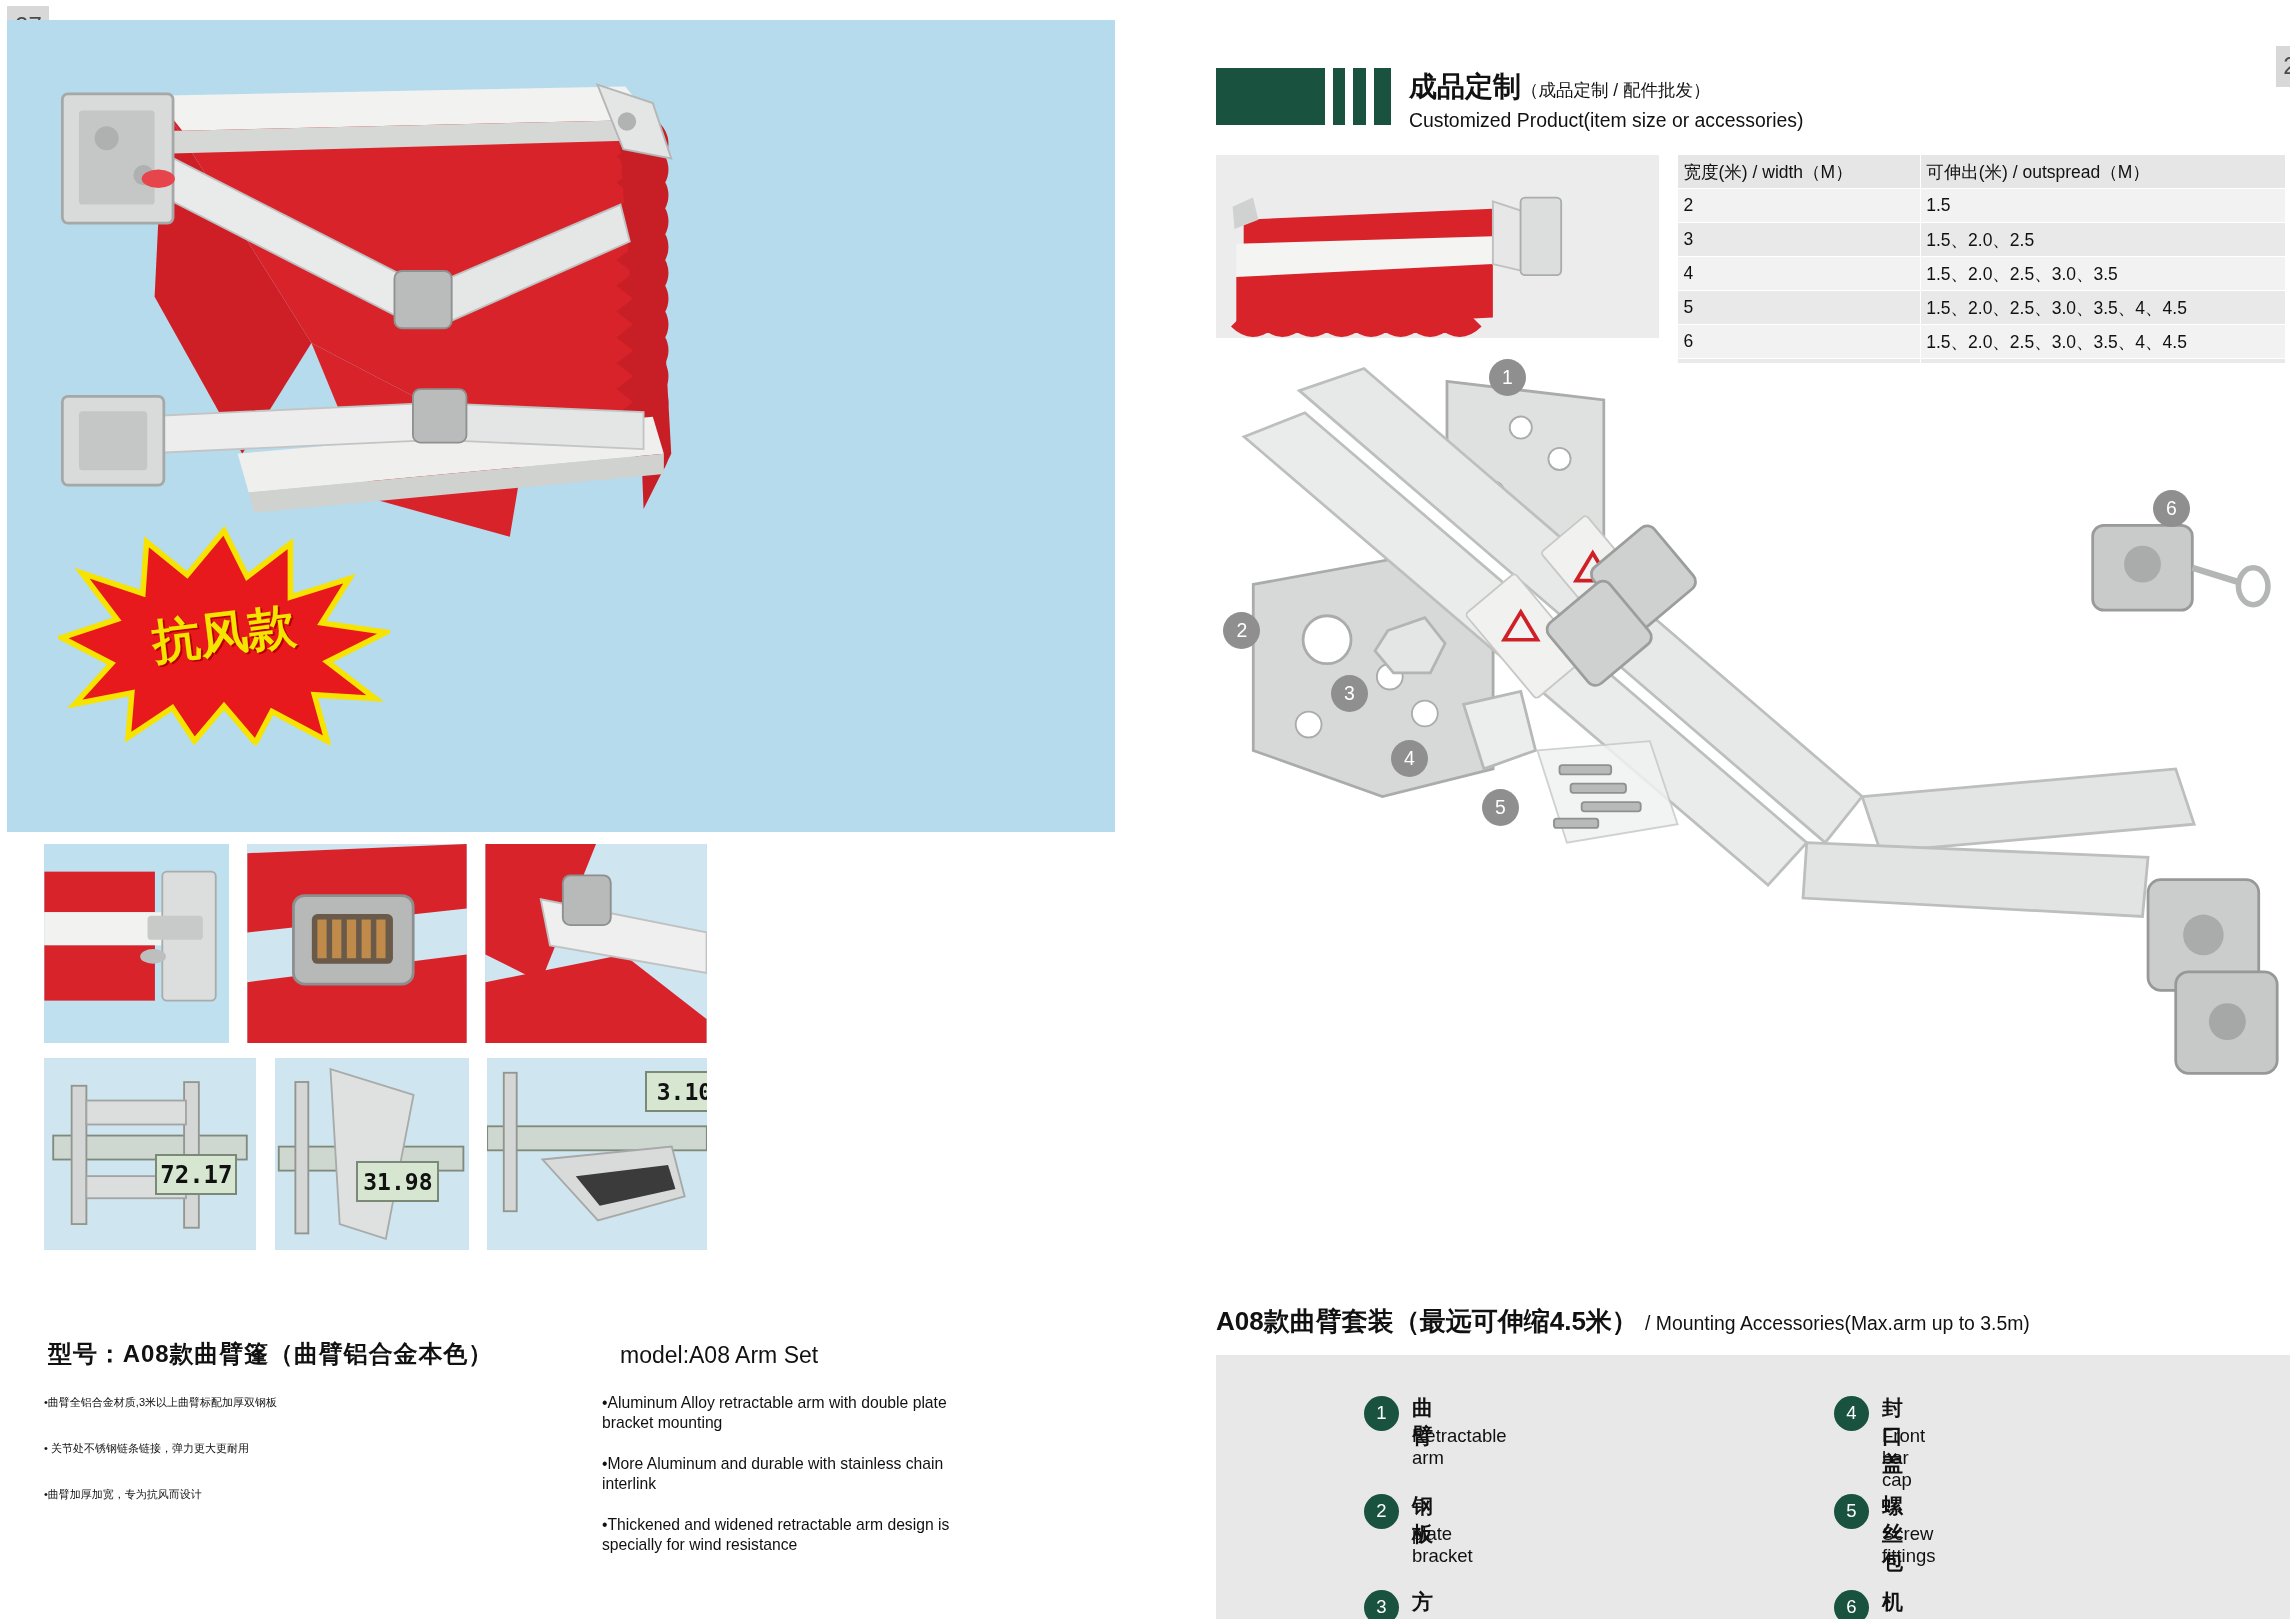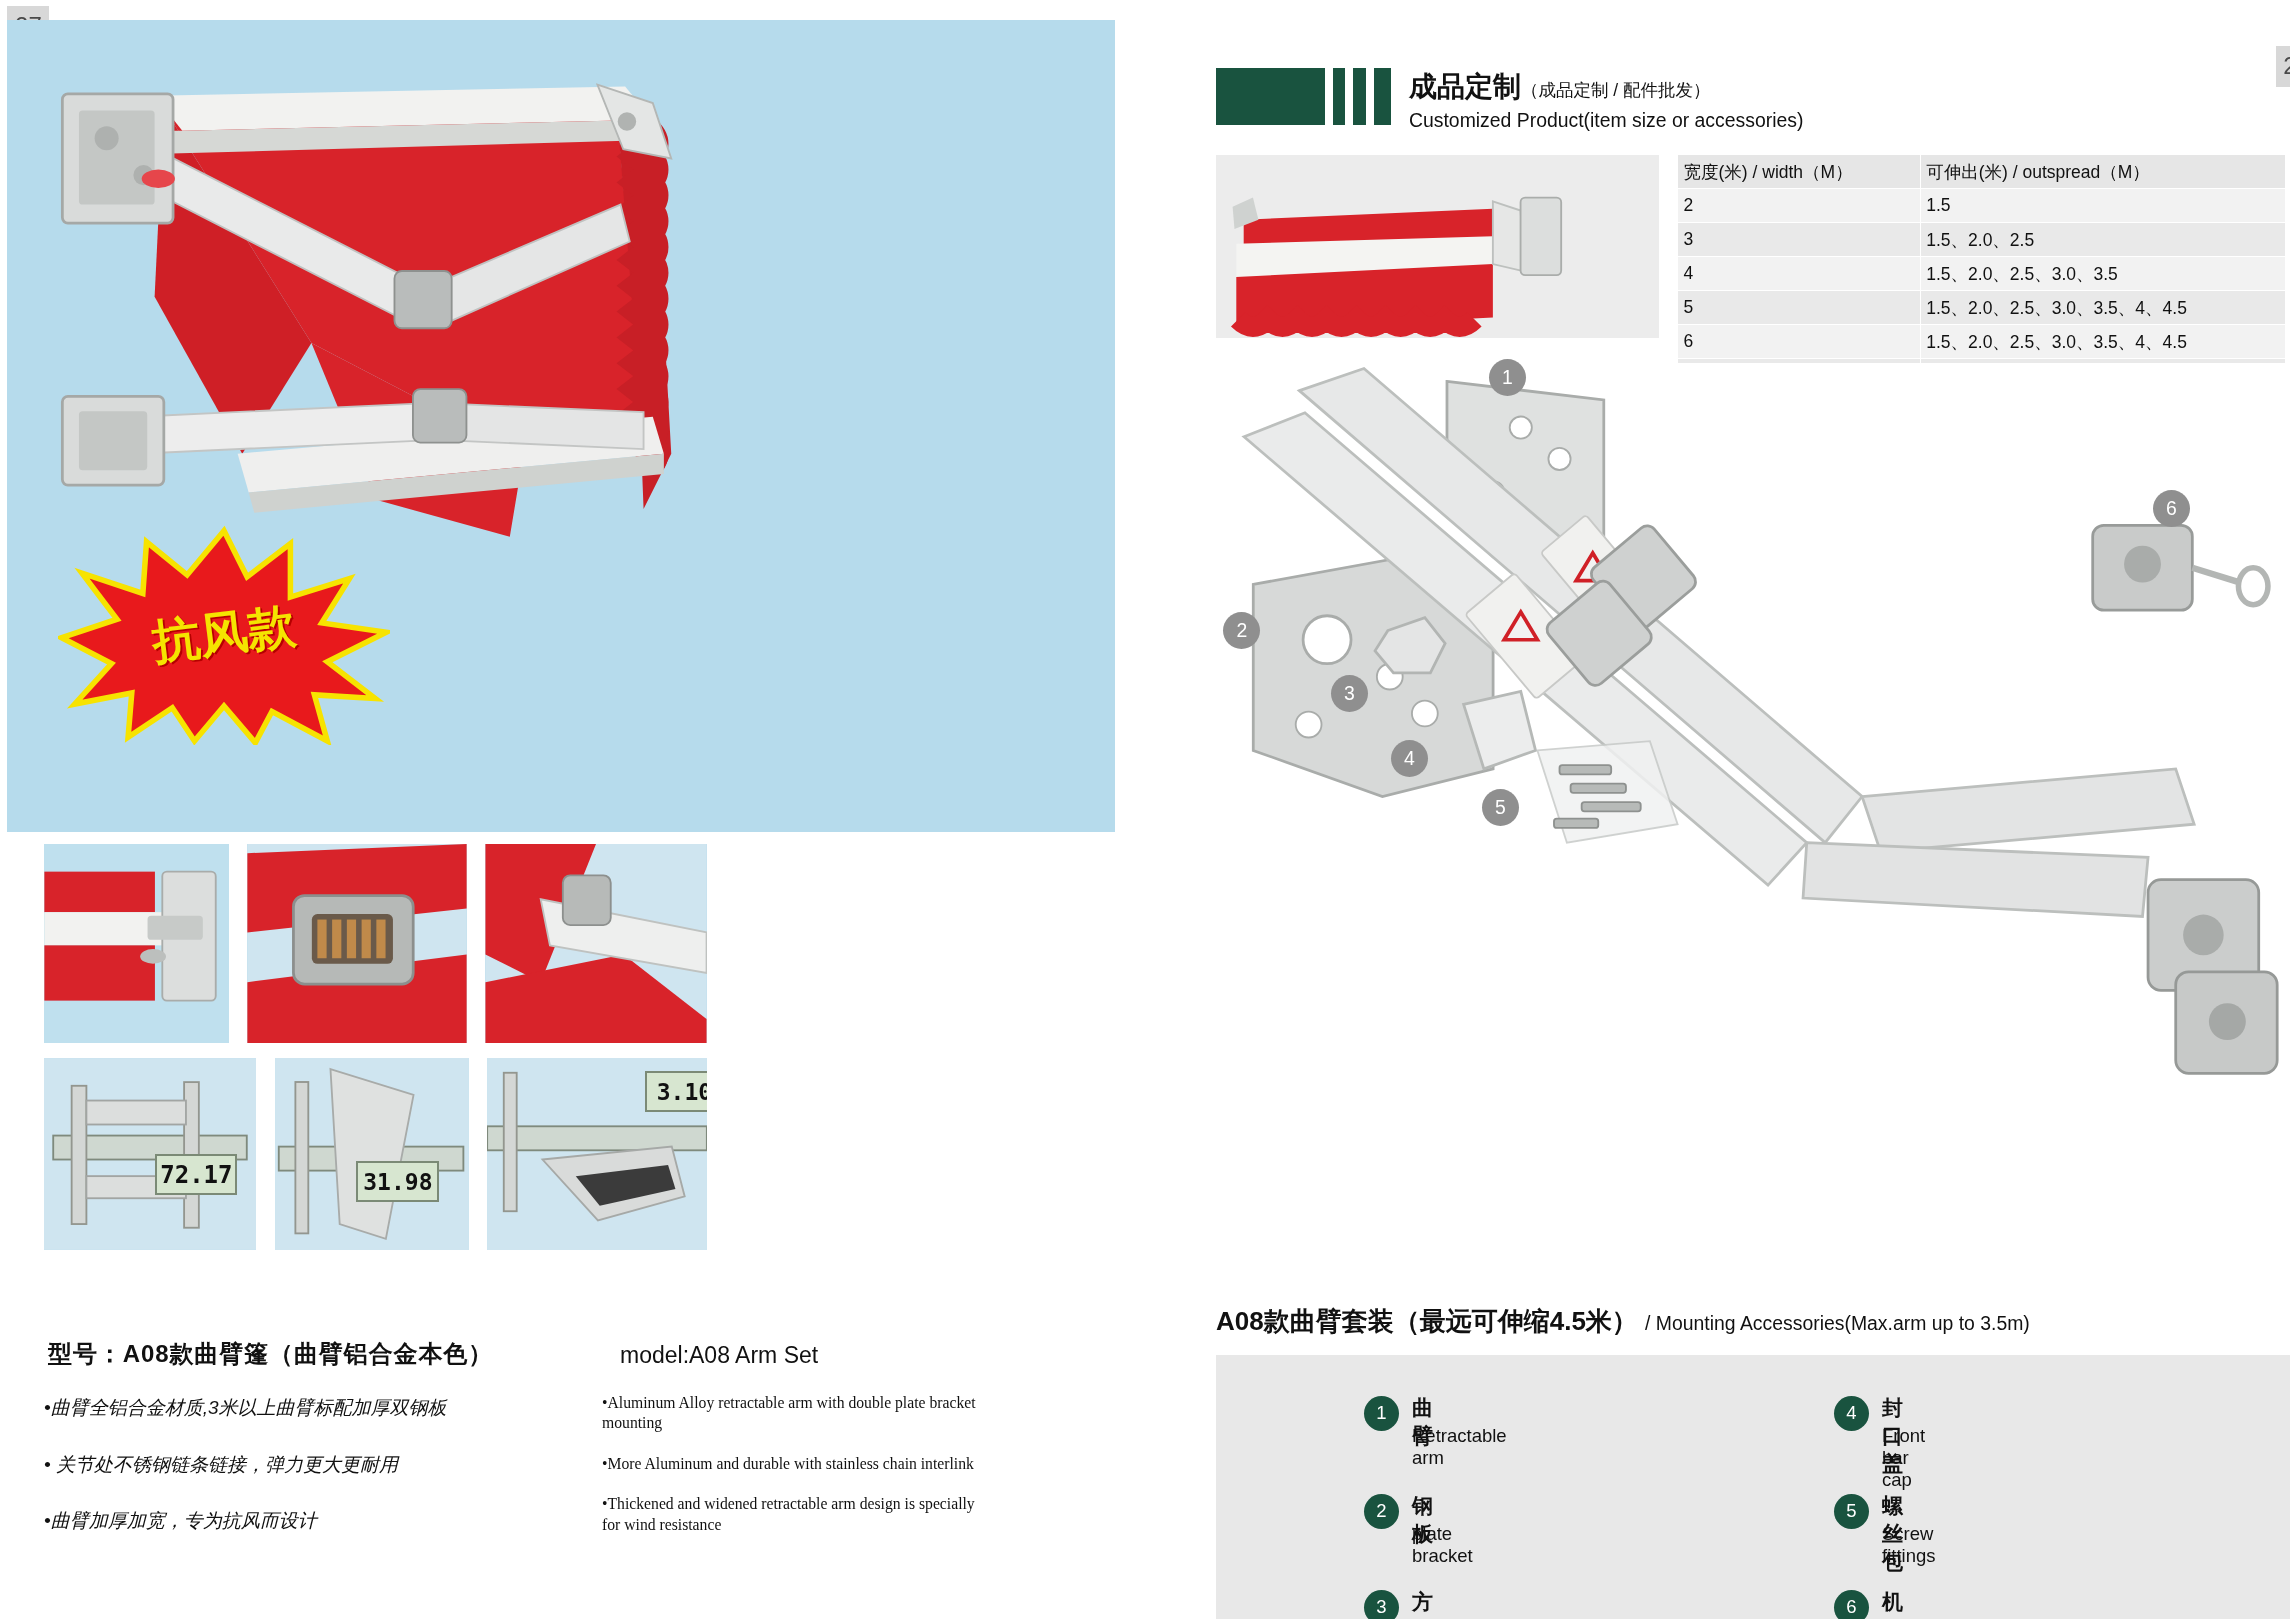--- a/index.html
+++ b/index.html
@@ -42,22 +42,22 @@
   }
   .spec-block{position:absolute;left:0;top:1338px;width:1145px;}
   .spec-title-cn{
     position:absolute;left:48px;top:0;font-size:24px;color:#111;font-weight:bold;
     letter-spacing:0.9px;
   }
   .spec-title-en{
     position:absolute;left:620px;top:3.7px;font-size:23px;color:#111;
   }
   .bullets-cn{position:absolute;left:44px;top:57px;width:554px;}
-  .bullets-en{position:absolute;left:602px;top:55px;width:388px;font-family:Liberation Serif, serif;}
-  .bullet-cn{font-size:19px;color:#111;margin-bottom:31px;line-height:1.35;font-style:italic;}
+  .bullets-en{position:absolute;left:602px;top:55px;width:388px;}
+  .bullet-cn{font-size:11px;color:#111;margin-bottom:31px;line-height:1.35;}
   .bullet-en{font-size:15.7px;color:#111;margin-bottom:20px;line-height:1.3;}
 
   
   .right-page{position:absolute;left:1180px;top:0;width:1145px;height:1160px;margin-top:40px;}
   .page-num-right{
     position:absolute;right:7.4px;top:5.5px;width:42px;height:41px;
     background:#d8d8d8;color:#4a4a4a;font-size:24px;
     display:flex;align-items:center;justify-content:center;
   }
   .green-bars{

